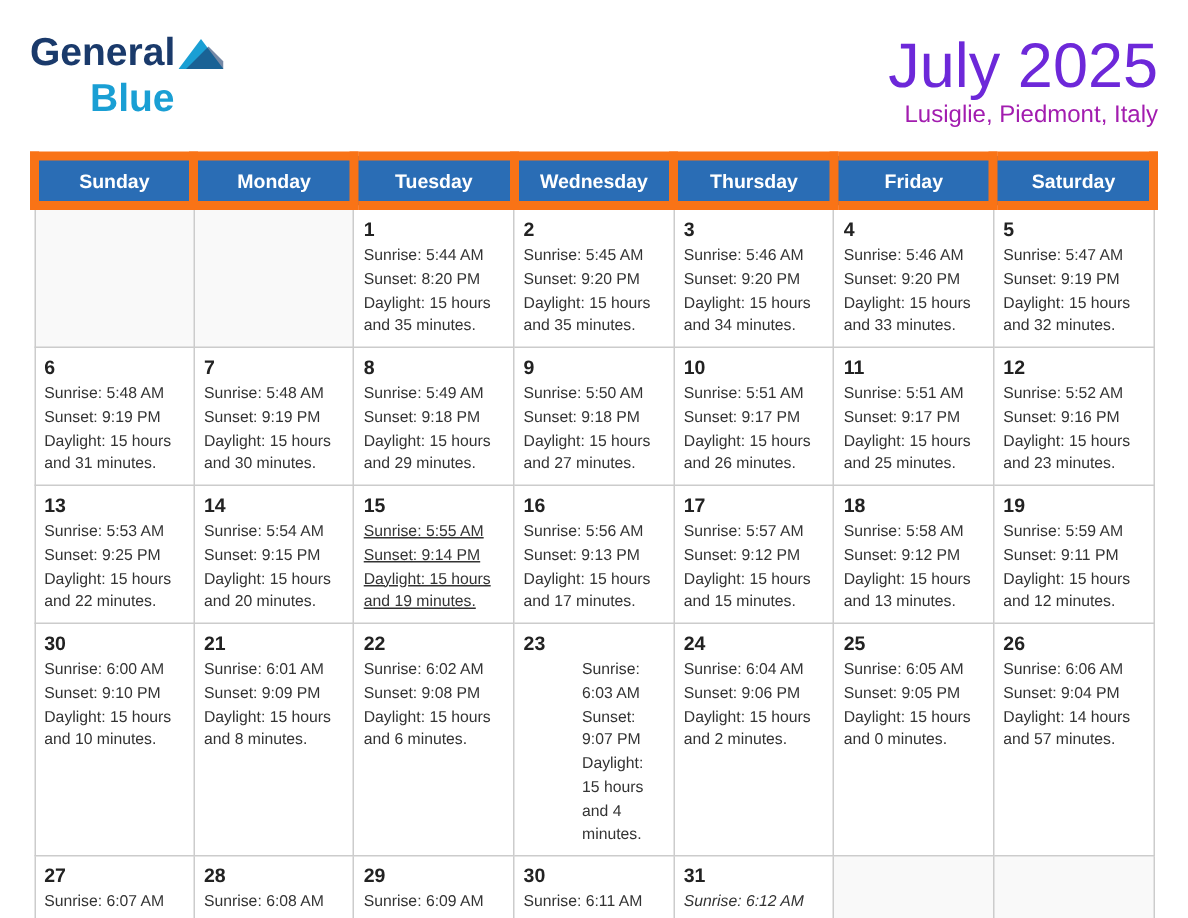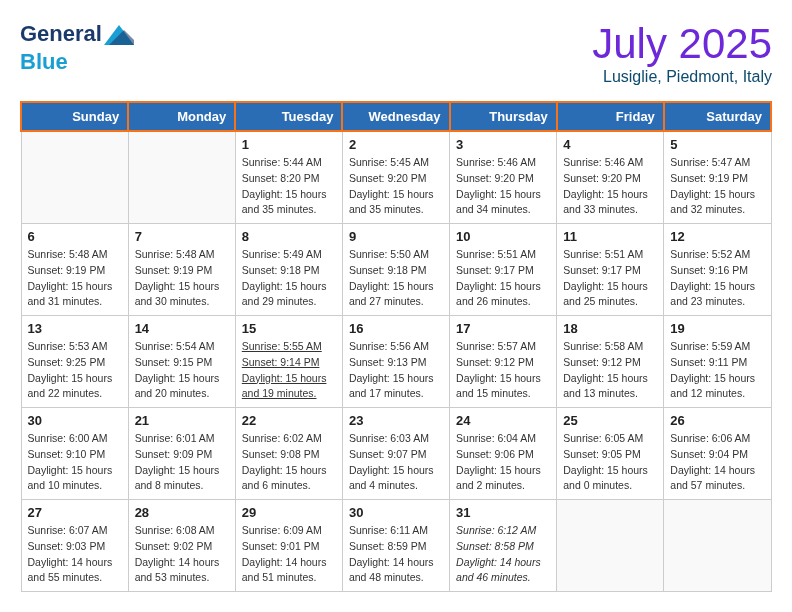--- a/index.html
+++ b/index.html
@@ -14,21 +14,21 @@
       display: flex;
       justify-content: space-between;
       align-items: flex-start;
       margin-bottom: 15px;
     }
     .logo {
       display: flex;
       align-items: center;
     }
     .logo-text {
-      font-size: 22px;
+      font-size: 26px;
       font-weight: bold;
       color: #1a3a6b;
       line-height: 1.1;
     }
     .logo-text span {
       color: #1a9fd4;
     }
     .logo-icon {
       width: 30px;
       height: 30px;
@@ -37,35 +37,35 @@
     .title-block {
       text-align: right;
     }
     .month-title {
       font-size: 42px;
       color: #6d28d9;
       font-weight: normal;
     }
     .subtitle {
       font-size: 16px;
-      color: #0c4a6e;
+      color: #a21caf;
     }
     .calendar {
       width: 100%;
       border-collapse: collapse;
       border: 1px solid #ccc;
     }
     .calendar th {
       background-color: #2a6db5;
       color: #fff;
-      text-align: right;
+      text-align: center;
       padding: 6px 8px;
       font-size: 13px;
       font-weight: bold;
-      border: 2px solid #f97316;
+      border: 6px solid #f97316;
     }
     .calendar td {
       border: 1px solid #ccc;
       vertical-align: top;
       padding: 5px 6px;
       width: 107px;
       min-height: 80px;
       font-size: 10.5px;
       color: #333;
       background: #fff;
@@ -92,21 +92,21 @@
 <body>
 
 <div class="header">
   <div class="logo">
     <div>
       <div class="logo-text">
         General<svg class="logo-icon" viewBox="0 0 30 30" style="display:inline-block;vertical-align:middle;margin-left:2px;">
           <polygon points="0,25 15,5 30,25" fill="#1a9fd4"></polygon>
           <polygon points="5,25 20,10 30,20 30,25" fill="#1a3a6b" opacity="0.6"></polygon>
         </svg>
-        <br><span style="color:#1a9fd4;">Blue</span>
+        <br><span style="color:#1a9fd4;margin-left:40px;">Blue</span>
       </div>
     </div>
   </div>
   <div class="title-block">
     <div class="month-title">July 2025</div>
     <div class="subtitle">Lusiglie, Piedmont, Italy</div>
   </div>
 </div>
 
 <table class="calendar">
@@ -280,21 +280,21 @@
         </td>
         <td>
           <div class="day-number">22</div>
           <div class="day-info" style="white-space: pre-line;">Sunrise: 6:02 AM
 Sunset: 9:08 PM
 Daylight: 15 hours
 and 6 minutes.</div>
         </td>
         <td>
           <div class="day-number">23</div>
-          <div class="day-info" style="white-space: pre-line;">Sunrise: 6:03 AM
+          <div class="day-info" style="white-space: pre-line; margin-left: 39px;">Sunrise: 6:03 AM
 Sunset: 9:07 PM
 Daylight: 15 hours
 and 4 minutes.</div>
         </td>
         <td>
           <div class="day-number">24</div>
           <div class="day-info" style="white-space: pre-line;">Sunrise: 6:04 AM
 Sunset: 9:06 PM
 Daylight: 15 hours
 and 2 minutes.</div>

